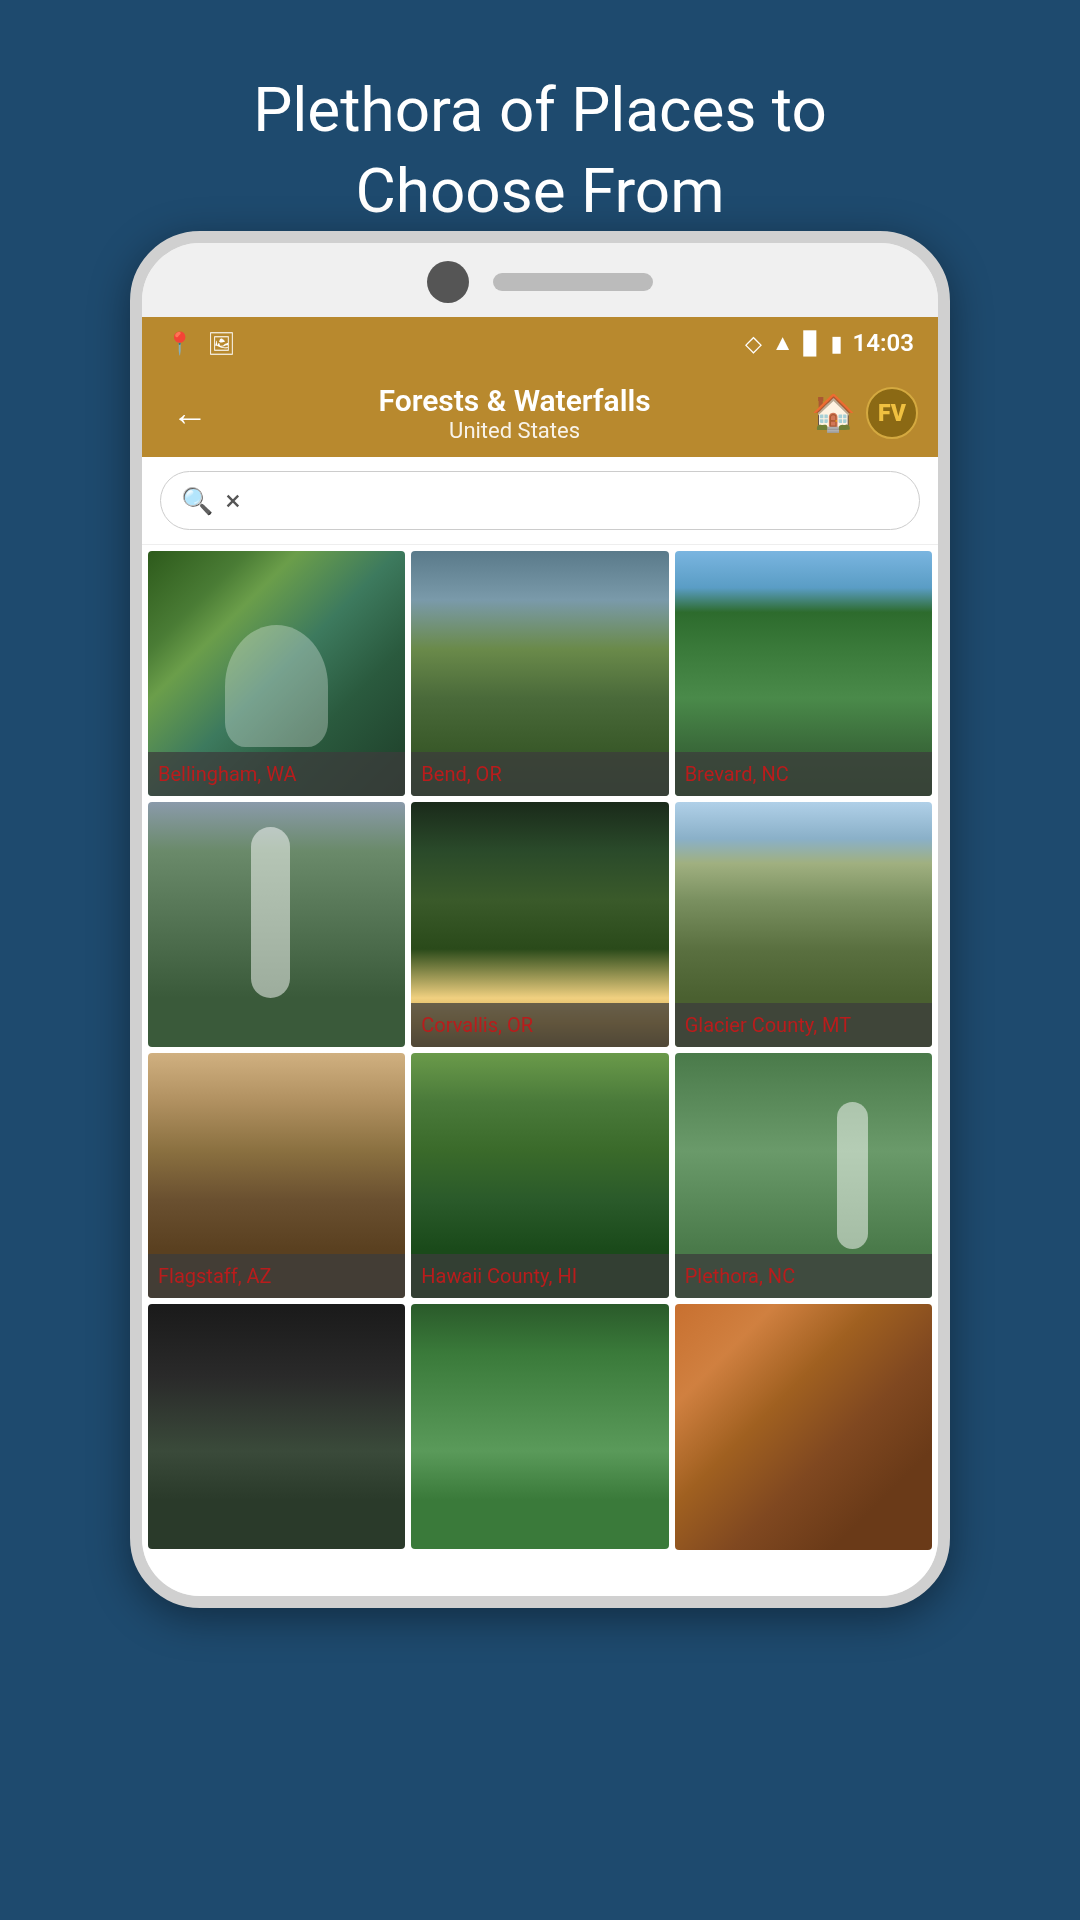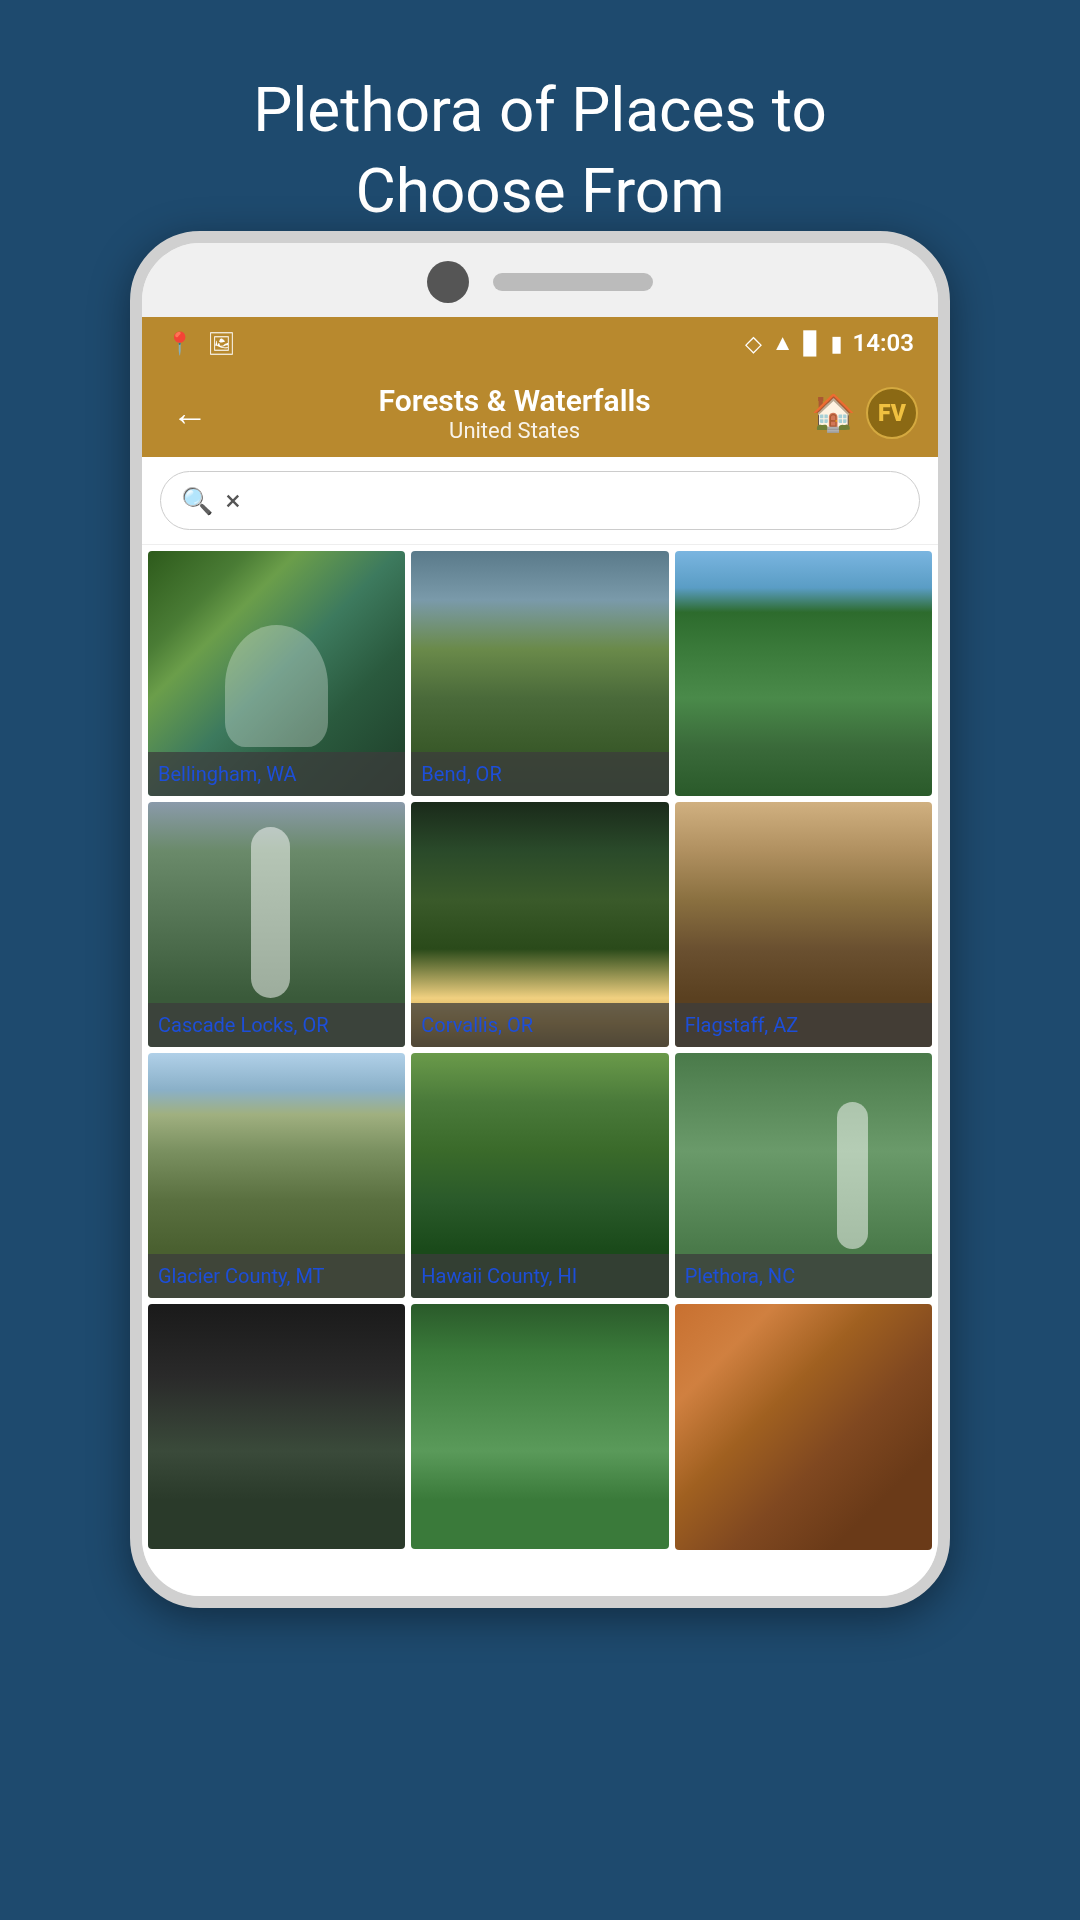--- a/index.html
+++ b/index.html
@@ -290,21 +290,21 @@
     .img-row4-3 {
       background: linear-gradient(135deg, #c87030 0%, #d08040 20%, #a06020 40%, #804820 60%, #6a3a18 80%);
     }
 
     .grid-label {
       position: absolute;
       bottom: 0;
       left: 0;
       right: 0;
       background: rgba(60, 60, 60, 0.75);
-      color: #1d4ed8;
+      color: #b91c1c;
       font-size: 20px;
       padding: 10px 10px;
       font-weight: 400;
     }
 
     .phone-bottom {
       background: white;
       height: 40px;
     }
 
@@ -363,38 +363,38 @@
   <div class="grid-item">
         <div class="img-bellingham" style="width: 100%; height: 100%; position: absolute; top: 0px; left: 0px;"></div>
         <div class="grid-label">Bellingham, WA</div>
       </div>
       <div class="grid-item">
         <div class="img-bend" style="width: 100%; height: 100%; position: absolute; top: 0px; left: 0px;"></div>
         <div class="grid-label">Bend, OR</div>
       </div>
       <div class="grid-item">
         <div class="img-brevard" style="width: 100%; height: 100%; position: absolute; top: 0px; left: 0px;"></div>
+        <div class="grid-label">Brevard, NC</div>
       </div>
       <div class="grid-item">
         <div class="img-cascade" style="width: 100%; height: 100%; position: absolute; top: 0px; left: 0px;"></div>
-        <div class="grid-label">Cascade Locks, OR</div>
       </div>
       <div class="grid-item">
         <div class="img-corvallis" style="width: 100%; height: 100%; position: absolute; top: 0px; left: 0px;"></div>
         <div class="grid-label">Corvallis, OR</div>
       </div>
       <div class="grid-item">
+        <div class="img-glacier" style="width: 100%; height: 100%; position: absolute; top: 0px; left: 0px;"></div>
+        <div class="grid-label">Glacier County, MT</div>
+      </div>
+      <div class="grid-item">
         <div class="img-flagstaff" style="width: 100%; height: 100%; position: absolute; top: 0px; left: 0px;"></div>
         <div class="grid-label">Flagstaff, AZ</div>
       </div>
       <div class="grid-item">
-        <div class="img-glacier" style="width: 100%; height: 100%; position: absolute; top: 0px; left: 0px;"></div>
-        <div class="grid-label">Glacier County, MT</div>
-      </div>
-      <div class="grid-item">
         <div class="img-hawaii" style="width: 100%; height: 100%; position: absolute; top: 0px; left: 0px;"></div>
         <div class="grid-label">Hawaii County, HI</div>
       </div>
       <div class="grid-item">
         <div class="img-jackson" style="width: 100%; height: 100%; position: absolute; top: 0px; left: 0px;"></div>
         <div class="grid-label">Plethora, NC</div>
       </div>
       <div class="grid-item">
         <div class="img-row4-1" style="width: 100%; height: 100%; position: absolute; top: 0px; left: 0px;"></div>
       </div>

